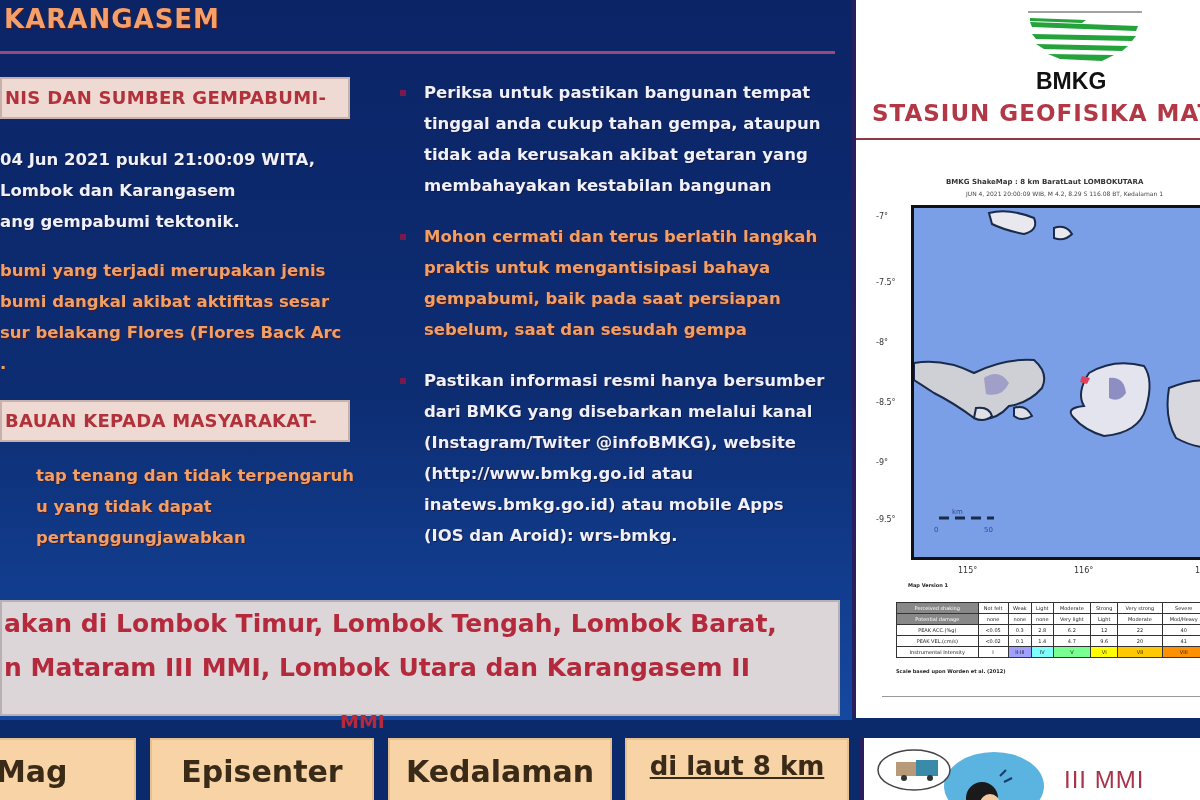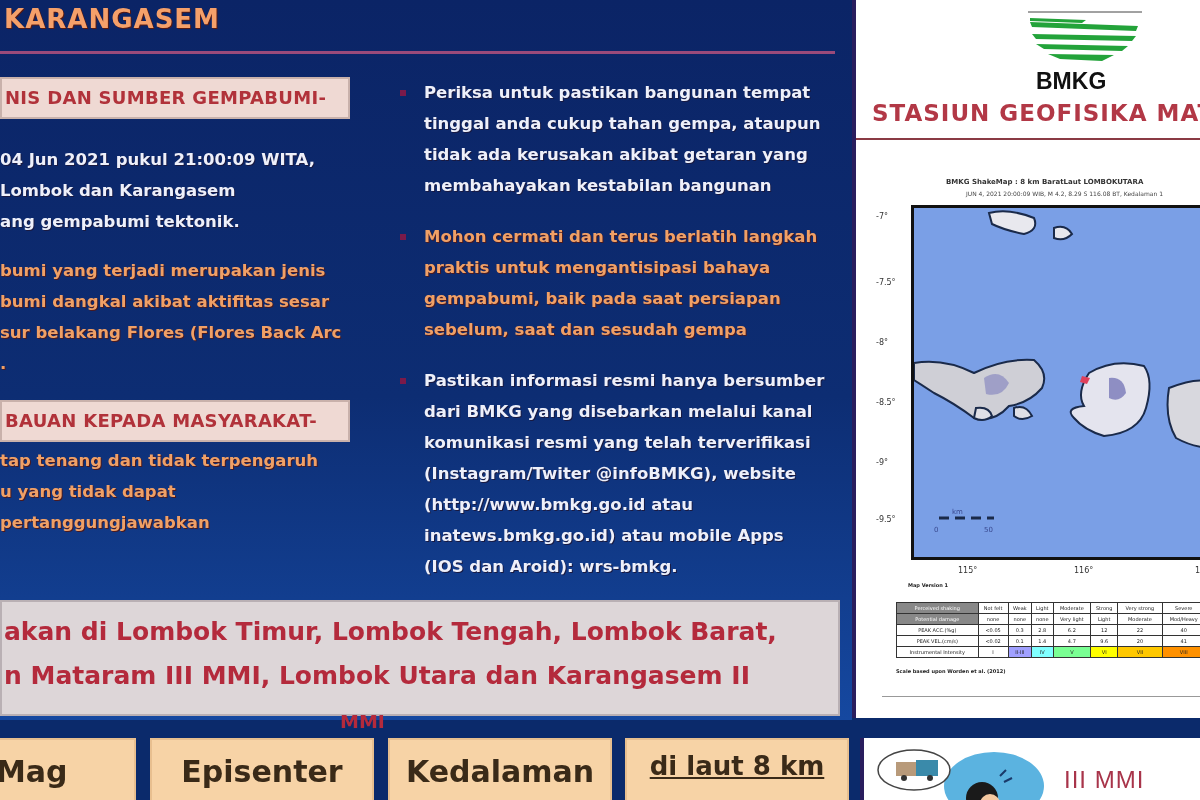--- a/index.html
+++ b/index.html
@@ -43,21 +43,21 @@
   .bullet .dot {
     position: absolute; left: 0; top: 13px; width: 6px; height: 6px; background: #7a1a4a;
   }
   .bullet .text { position: absolute; left: 24px; top: 0; white-space: nowrap; }
   .bullet .text .line { display: block; }
 
   .summary-box {
     position: absolute; left: 0; top: 600px; width: 840px; height: 116px;
     background: #ddd6d8; border: 2px solid #b9b0b4;
     color: #b42a3c; font-weight: bold; font-size: 25px; line-height: 44px;
-    padding-top: 8px; padding-left: 2px;
+    padding-top: 0; padding-left: 2px;
   }
   .summary-box .line { display: block; white-space: nowrap; }
   .summary-overflow {
     position: absolute; left: 340px; top: 712px;
     color: #b42a3c; font-weight: bold; font-size: 19px; line-height: 20px; height: 16px; overflow: hidden;
   }
 
   .right-panel {
     position: absolute; left: 852px; top: 0; width: 348px; height: 718px;
     background: #ffffff; border-left: 4px solid #2a1e5e;
@@ -127,21 +127,21 @@
   </div>
   <div class="para orange" style="top:255px;">
     <span class="line">bumi yang terjadi merupakan jenis</span>
     <span class="line">bumi dangkal akibat aktifitas sesar</span>
     <span class="line">sur belakang Flores (Flores Back Arc</span>
     <span class="line">.</span>
   </div>
 
   <div class="section-box" style="top:400px; width:350px;">BAUAN KEPADA MASYARAKAT-</div>
 
-  <div class="para orange" style="top:445px;">
+  <div class="para orange" style="top:460px;padding-left:36px;">
     <span class="line">tap tenang dan tidak terpengaruh</span>
     <span class="line">u yang tidak dapat</span>
     <span class="line">pertanggungjawabkan</span>
   </div>
 
   <div class="bullets">
     <div class="bullet white" style="top:0px;">
       <span class="dot"></span>
       <div class="text">
         <span class="line">Periksa untuk pastikan bangunan tempat</span>
@@ -157,21 +157,20 @@
         <span class="line">praktis untuk mengantisipasi bahaya</span>
         <span class="line">gempabumi, baik pada saat persiapan</span>
         <span class="line">sebelum, saat dan sesudah gempa</span>
       </div>
     </div>
     <div class="bullet white" style="top:288px;">
       <span class="dot"></span>
       <div class="text">
         <span class="line">Pastikan informasi resmi hanya bersumber</span>
         <span class="line">dari BMKG yang disebarkan melalui kanal</span>
-        <span class="line">komunikasi resmi yang telah terverifikasi</span>
         <span class="line">(Instagram/Twiter @infoBMKG), website</span>
         <span class="line">(http://www.bmkg.go.id atau</span>
         <span class="line">inatews.bmkg.go.id) atau mobile Apps</span>
         <span class="line">(IOS dan Aroid): wrs-bmkg.</span>
       </div>
     </div>
   </div>
 
   <div class="summary-box">
     <span class="line">akan di Lombok Timur, Lombok Tengah, Lombok Barat,</span>

